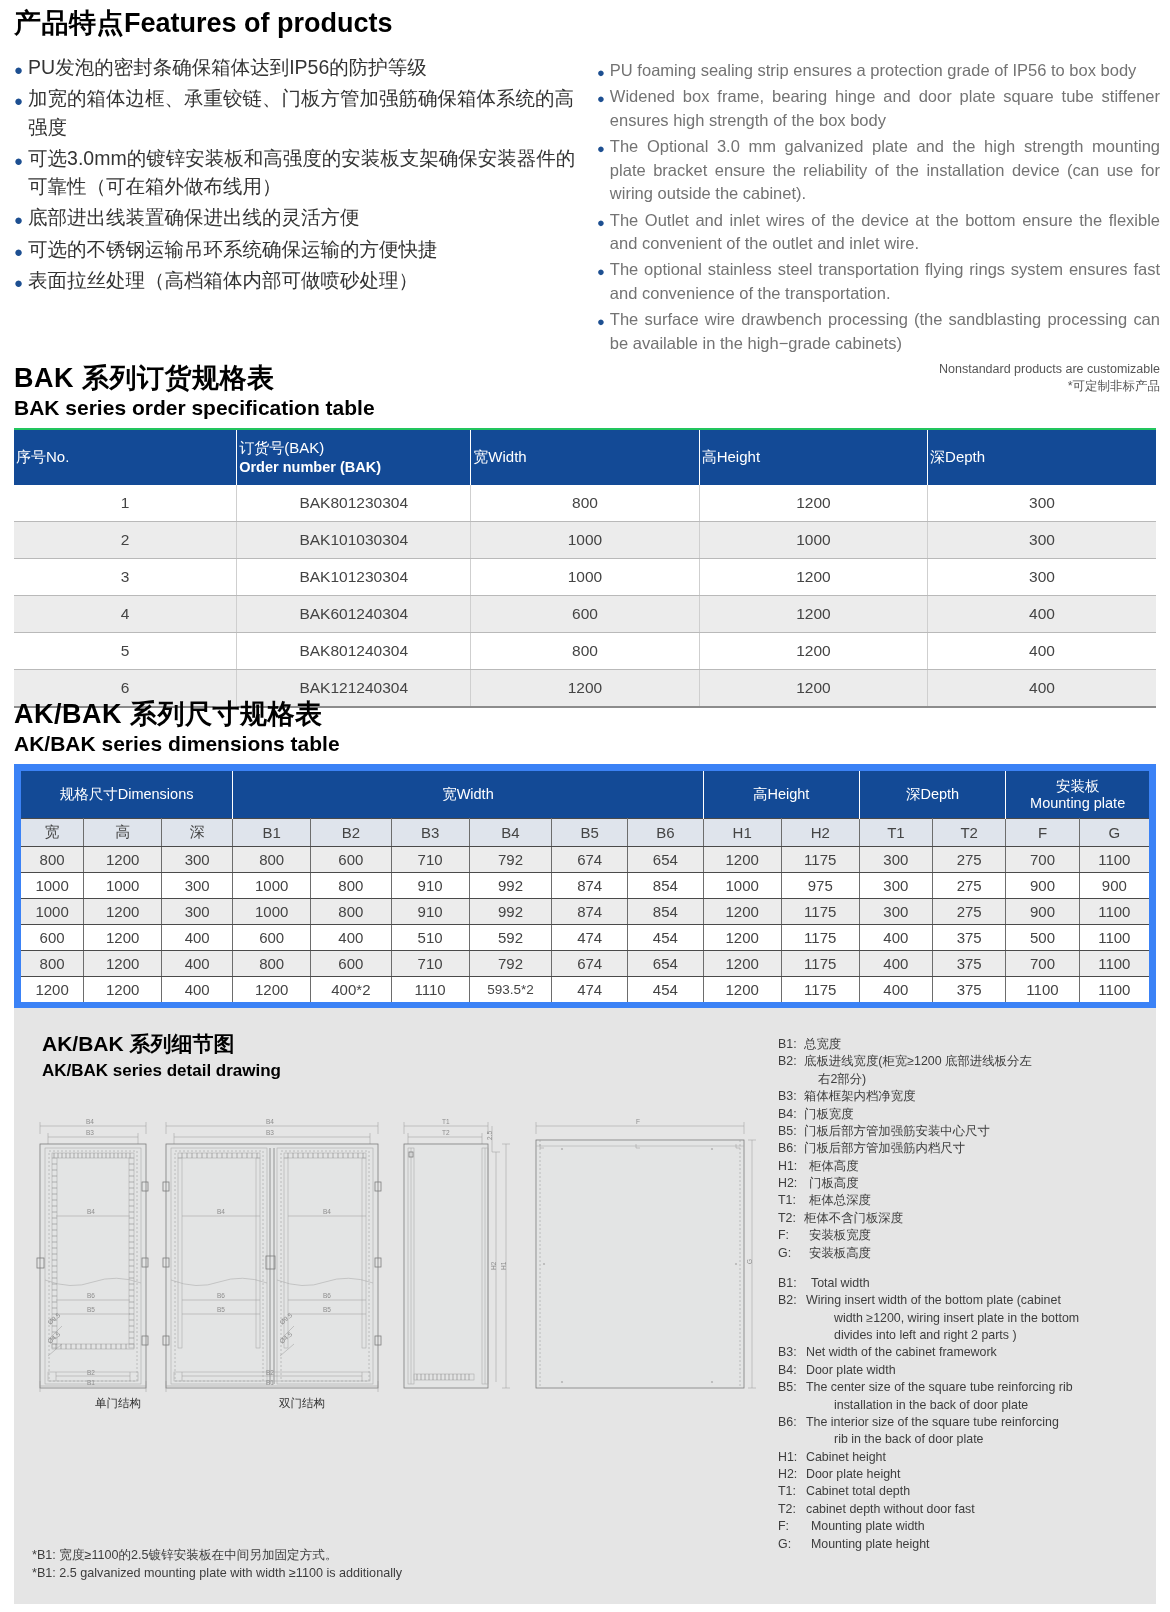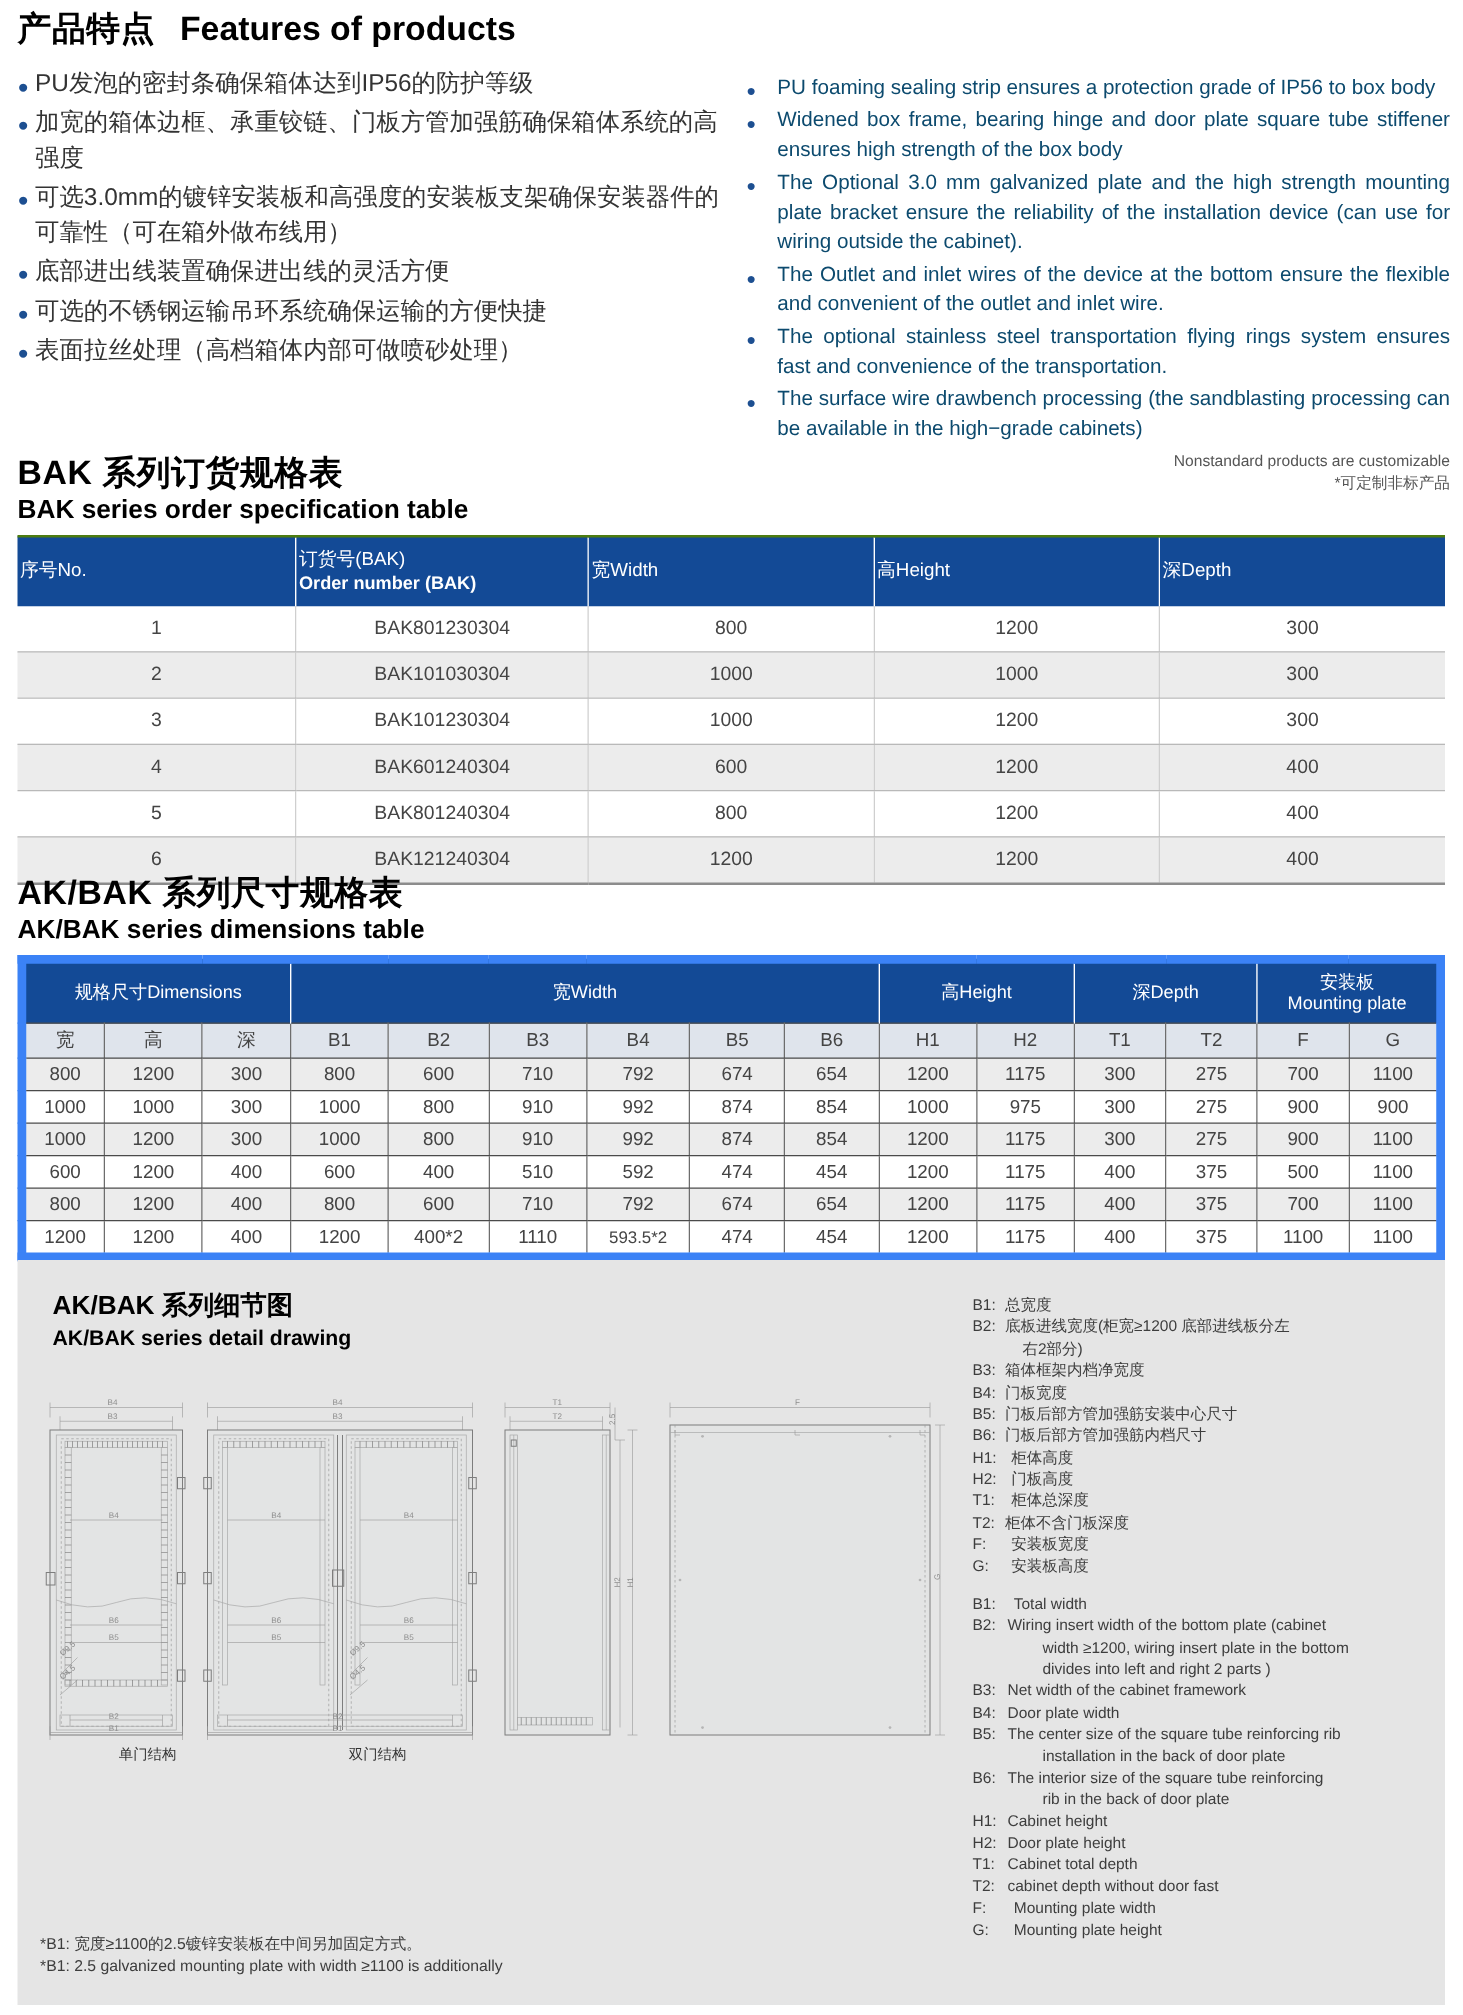--- a/index.html
+++ b/index.html
@@ -12,47 +12,47 @@
   }
   .page{position:relative;width:1170px;height:1612px;overflow:hidden;}
 
   
   .sec-head-cn{
     font-size:27px;font-weight:bold;color:#000;letter-spacing:.5px;line-height:1.1;
   }
   .sec-head-en{
     font-size:21px;font-weight:bold;color:#000;line-height:1.15;margin-top:2px;
   }
-  .head-inline{display:flex;align-items:baseline;gap:20px;}
+  .head-inline{display:flex;align-items:baseline;gap:0;}
   .head-inline .en{font-size:27px;font-weight:bold;color:#000;}
 
   
   #features{position:absolute;left:14px;top:8px;width:1146px;}
   .feat-cols{display:flex;margin-top:14px;}
   .feat-col{width:566px;}
   .feat-col.right{margin-left:20px;padding-top:6px;}
   .feat-item{display:flex;margin-bottom:3px;}
   .bullet{
     color:#1d4f91;font-size:15px;line-height:1;
     margin-right:5px;flex:0 0 auto;padding-top:9px;
   }
   .feat-cn{font-size:19.5px;line-height:1.45;color:#333;}
-  .feat-en{font-size:16.5px;line-height:1.42;color:#0c4a6e;text-align:justify;margin-left:12px;}
+  .feat-en{font-size:16.5px;line-height:1.42;color:#737373;text-align:justify;}
   .feat-col.right .bullet{padding-top:7px;font-size:13px;}
 
   .nonstandard{
     text-align:right;font-size:12.5px;color:#555;line-height:1.35;margin-top:6px;
   }
 
   
   table{border-collapse:collapse;width:100%;}
 
   
   #order-sec{position:absolute;left:14px;top:364px;width:1142px;}
-  #order-table{margin-top:8px;border-top:2px solid #4d7c0f;}
+  #order-table{margin-top:8px;border-top:2px solid #22c55e;}
   #order-table thead td{
     background:#134a96;color:#fff;padding:9px 2px;font-size:15px;line-height:1.25;
     border-right:1px solid #fff;font-weight:normal;
   }
   #order-table thead td:last-child{border-right:none;}
   #order-table thead td .en-sub{font-weight:bold;font-size:14.5px;display:block;}
   #order-table tbody td{
     text-align:center;font-size:15.5px;color:#444;padding:9px 2px;
     border-bottom:1px solid #b9b9b9;border-right:1px solid #cfcfcf;
   }

